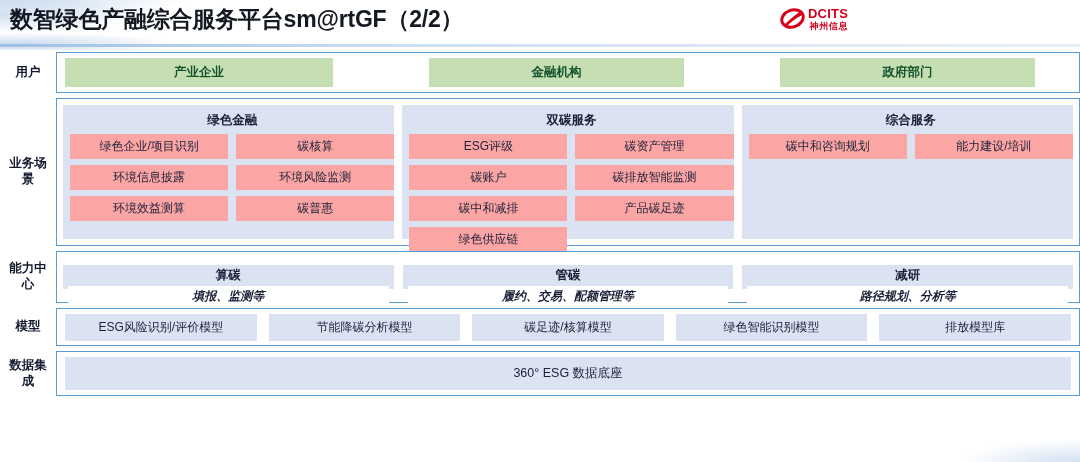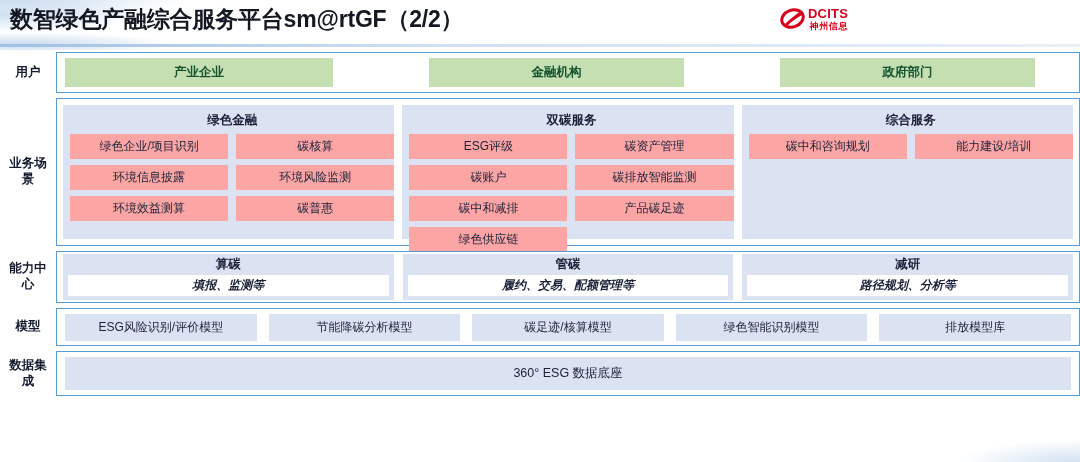--- a/index.html
+++ b/index.html
@@ -189,21 +189,21 @@
     font-size: 12px;
     color: #1b2138;
     box-sizing: border-box;
   }
 
   
   .cap-row .row-body {
     display: flex;
     gap: 9px;
     height: 52px;
-    padding: 2px 6px;
+    padding: 13px 6px;
   }
   .cap-group {
     background: #dbe2f1;
     flex: 1;
     padding: 3px 5px 5px 5px;
     box-sizing: border-box;
   }
   .cap-title {
     text-align: center;
     font-size: 12.5px;

